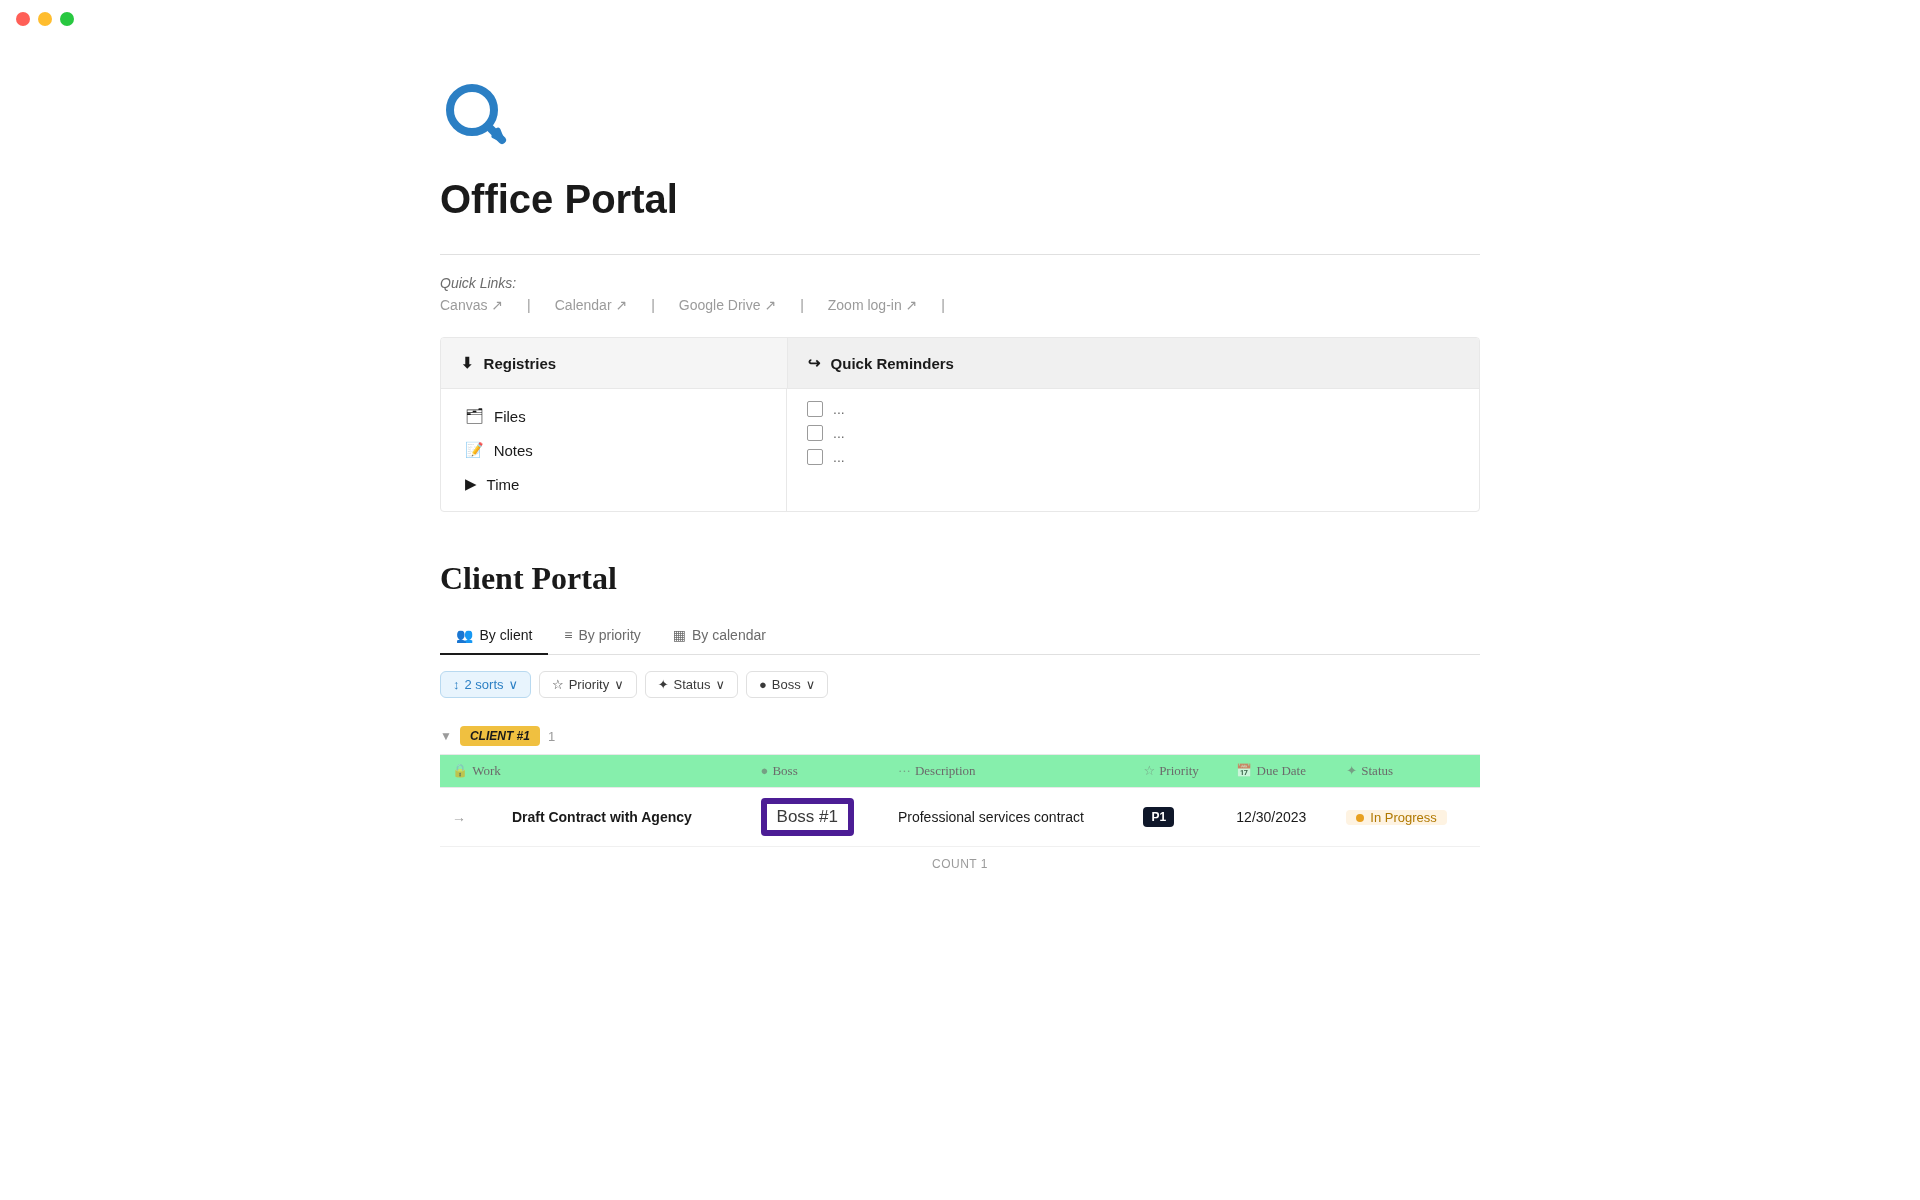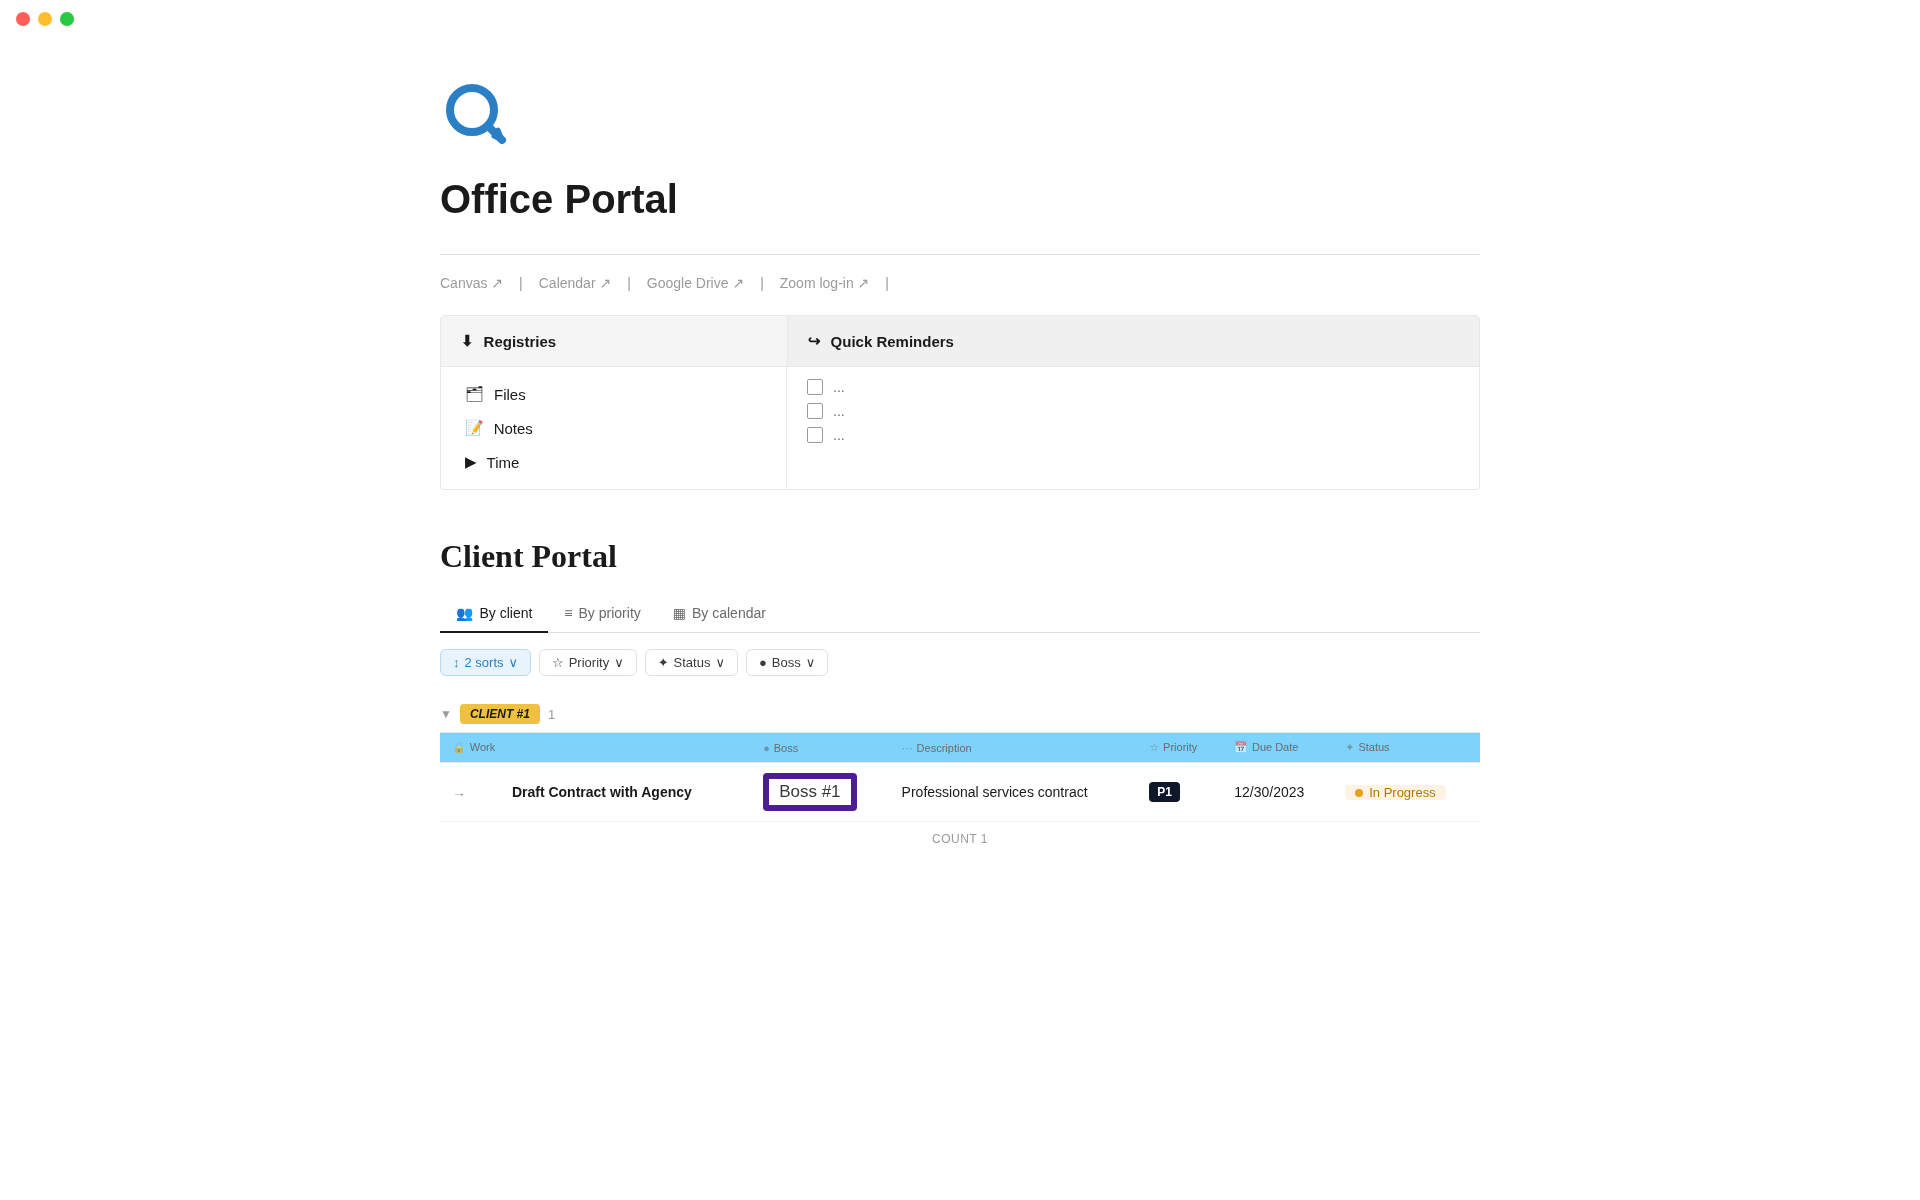--- a/index.html
+++ b/index.html
@@ -61,21 +61,21 @@
       margin-bottom: 24px;
     }
     .quick-links-label {
       font-style: italic;
       color: #6b6b6b;
       font-size: 14px;
       margin-bottom: 6px;
     }
     .quick-links-row {
       display: flex;
-      gap: 8px;
+      gap: 16px;
       align-items: center;
       color: #9b9b9b;
       font-size: 14px;
     }
     .quick-link {
       color: #9b9b9b;
       text-decoration: none;
       cursor: pointer;
     }
     .separator { margin: 0 8px; color: #9b9b9b; }
@@ -235,24 +235,25 @@
     .data-table {
       width: 100%;
       border-collapse: collapse;
       font-size: 14px;
     }
     .data-table th {
       text-align: left;
       padding: 8px 12px;
       color: #6b6b6b;
       font-weight: 400;
-      font-size: 11px;
+      font-size: 13px;
       border-bottom: 1px solid #e8e8e8;
       border-top: 1px solid #e8e8e8;
-      background: #7dd3fc;
+      background: #86efac;
+      font-family: Liberation Serif, serif;
     }
     .data-table td {
       padding: 10px 12px;
       border-bottom: 1px solid #f0f0f0;
       vertical-align: middle;
     }
     .th-icon {
       margin-right: 4px;
       opacity: 0.6;
     }
@@ -330,20 +331,21 @@
 
       <path d="M54 58 L62 62 L58 52" stroke="#2b7fc4" stroke-width="5" stroke-linecap="round" stroke-linejoin="round" fill="none"></path>
     </svg>
   </div>
 
   <h1 class="page-title">Office Portal</h1>
 
   <hr class="divider">
 
   <div class="quick-links-section">
+    <div class="quick-links-label">Quick Links:</div>
     <div class="quick-links-row">
       <a class="quick-link">Canvas ↗</a>
       <span class="separator">|</span>
       <a class="quick-link">Calendar ↗</a>
       <span class="separator">|</span>
       <a class="quick-link">Google Drive ↗</a>
       <span class="separator">|</span>
       <a class="quick-link">Zoom log-in ↗</a>
       <span class="separator">|</span>
     </div>

